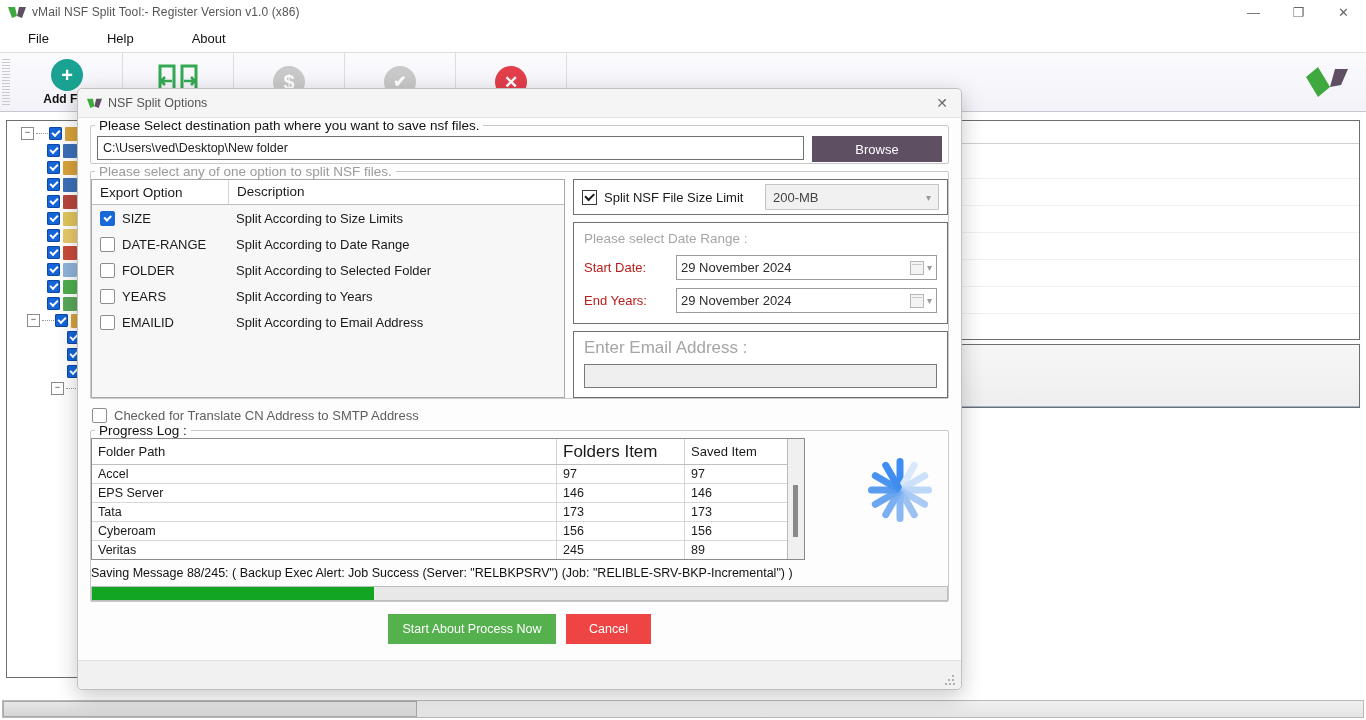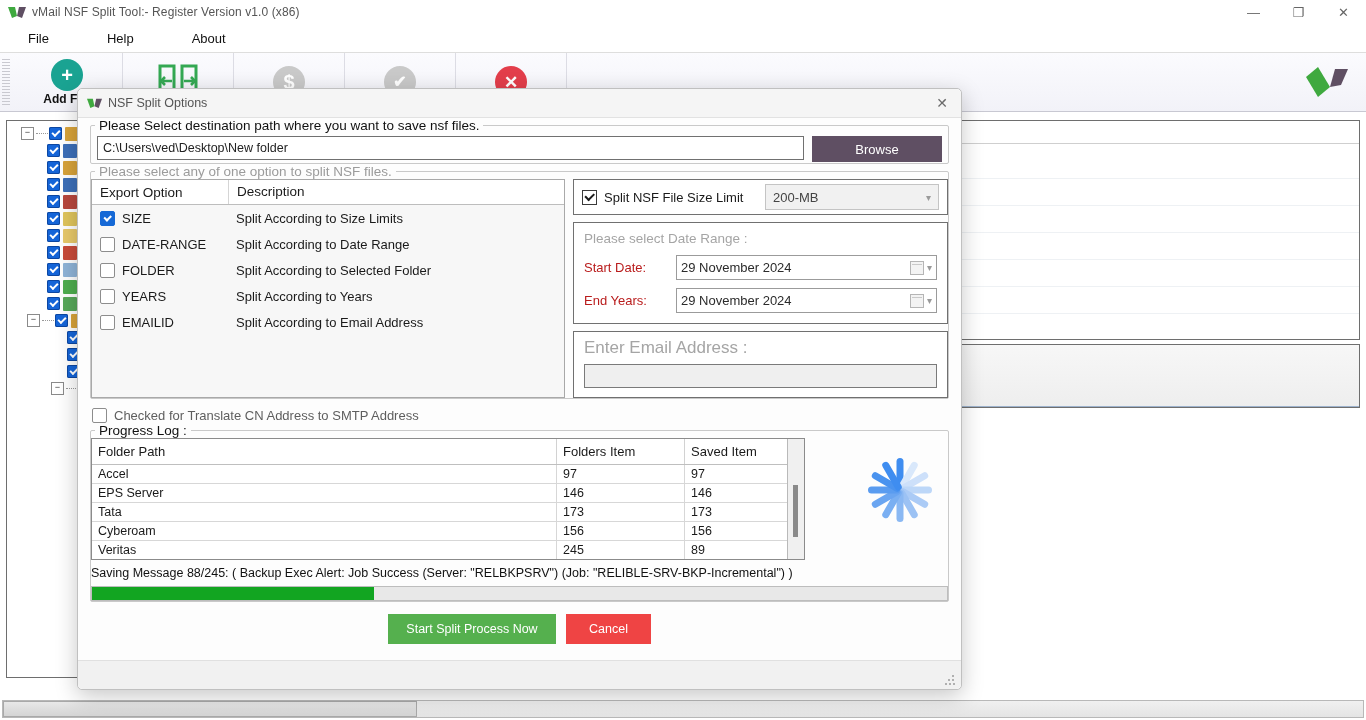--- a/index.html
+++ b/index.html
@@ -145,21 +145,21 @@
   .em-input{height:22px;border:1px solid #7a7a7a;background:#efefef;}
 
   .cn-row{display:flex;align-items:center;margin:9px 0 0 2px;}
   .cn-label{font-size:13px;color:#5e5e5e;}
 
   .plog-gb{margin-top:8px;padding:6px 8px 8px 8px;}
   .plog-inner{display:flex;gap:12px;}
   .ptable{width:712px;border:1px solid #8b8b8b;background:#fff;position:relative;}
   .pt-head{display:flex;height:25px;border-bottom:1px solid #bfbfbf;align-items:center;}
   .pt-head .h1{width:458px;font-size:13px;padding-left:6px;}
-  .pt-head .h2{width:121px;font-size:13px;padding-left:6px;border-left:1px solid #d2d2d2;height:25px;line-height:25px;}
+  .pt-head .h2{width:121px;font-size:17px;padding-left:6px;border-left:1px solid #d2d2d2;height:25px;line-height:25px;}
   .pt-head .h3{flex:1;font-size:13px;padding-left:6px;border-left:1px solid #d2d2d2;height:25px;line-height:25px;}
   .pt-row{display:flex;height:18px;align-items:center;border-bottom:1px solid #d7d7d7;}
   .pt-row .h1{width:458px;font-size:12.5px;padding-left:6px;}
   .pt-row .h2{width:121px;font-size:12.5px;padding-left:6px;border-left:1px solid #d7d7d7;height:18px;line-height:18px;}
   .pt-row .h3{flex:1;font-size:12.5px;padding-left:6px;border-left:1px solid #d7d7d7;height:18px;line-height:18px;}
   .pt-scroll{position:absolute;right:0;top:0;bottom:0;width:16px;background:#f0f0f0;
     border-left:1px solid #b9b9b9;}
   .pt-thumb{position:absolute;left:5px;width:5px;top:46px;height:52px;background:#8a8a8a;}
   .spinner{width:96px;height:96px;position:relative;margin-top:4px;}
   .spoke{position:absolute;left:50%;top:50%;width:7px;height:32px;border-radius:4px;
@@ -553,21 +553,21 @@
       </div>
 
       <div class="saving-msg">Saving Message 88/245: ( Backup Exec Alert: Job Success (Server: "RELBKPSRV") (Job: "RELIBLE-SRV-BKP-Incremental") )</div>
 
       <div class="pbar">
         <div class="pfill" id="pfill" style="width: 33%; background: rgb(18, 165, 33);"></div>
       </div>
     </fieldset>
 
     <div class="dlg-actions">
-      <button class="btn-start">Start Split Process Now</button>
+      <button class="btn-start">Start About Process Now</button>
       <button class="btn-cancel">Cancel</button>
     </div>
   </div>
 
   <div class="dlg-foot">
     <div class="grip">
       <i style="left:7px;top:0"></i>
         <i style="left:3px;top:4px"></i>
         <i style="left:7px;top:4px"></i>
       <i style="left:0;top:8px"></i>

